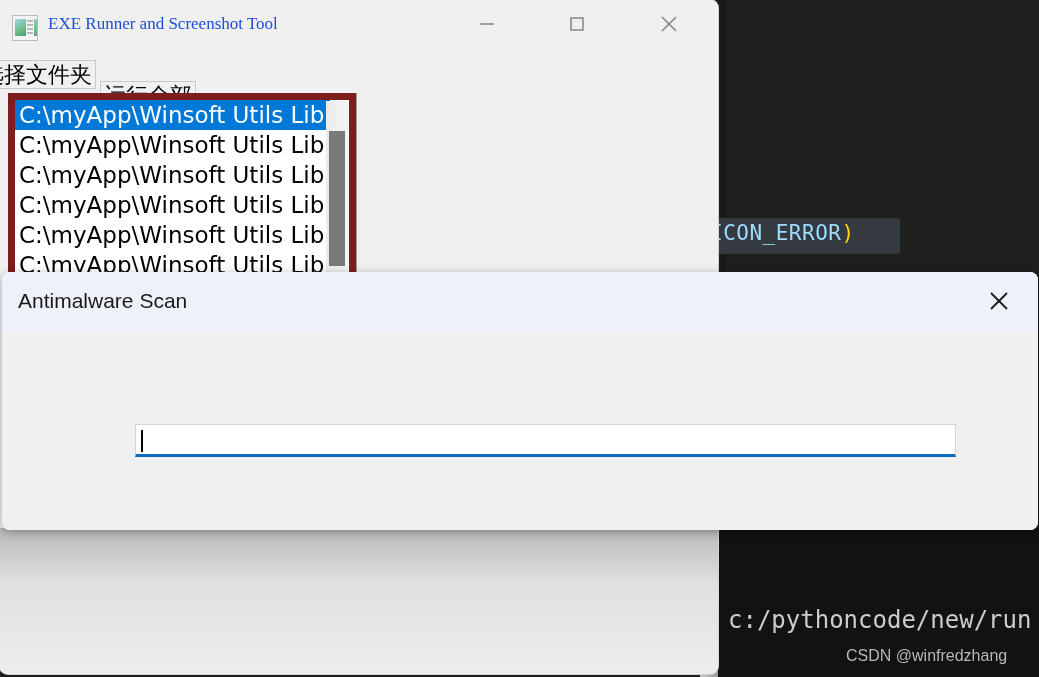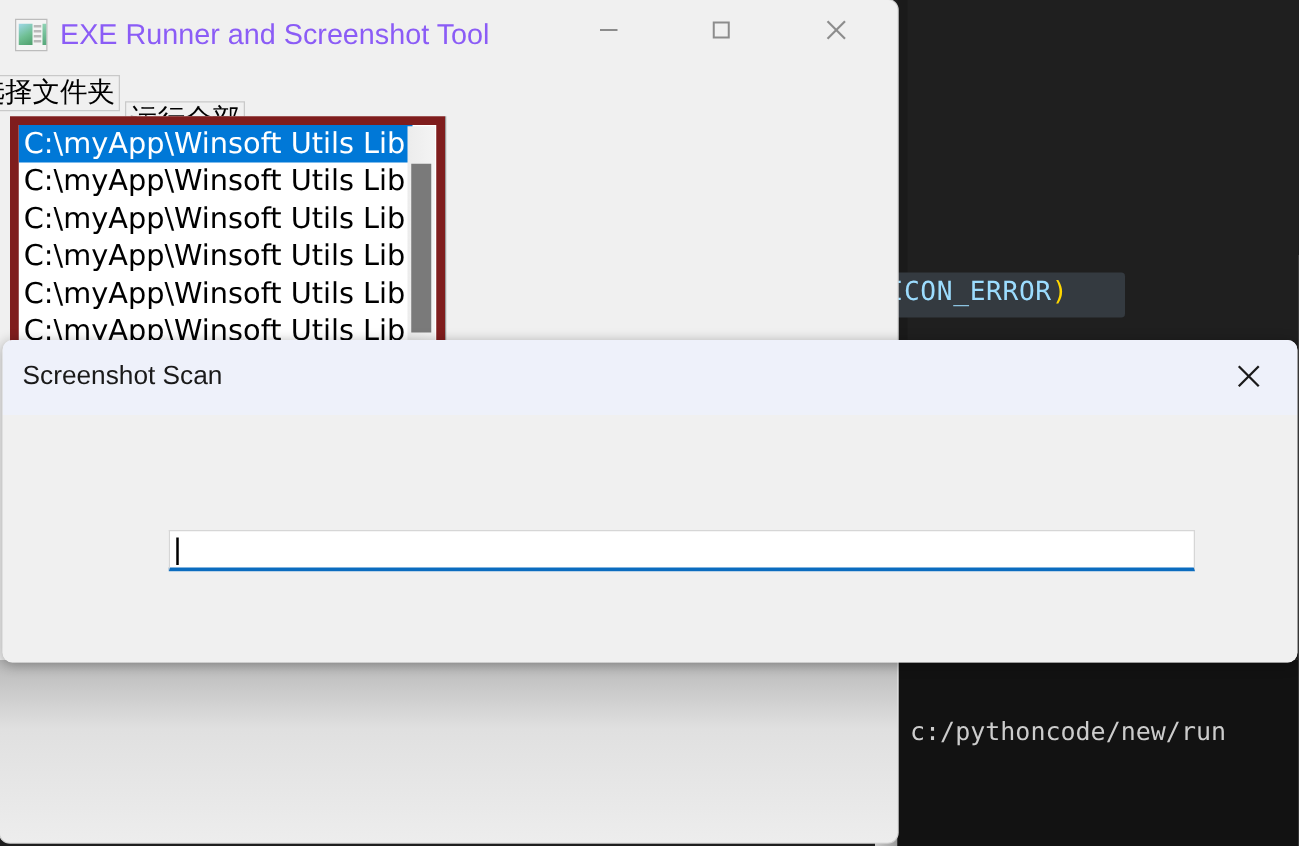--- a/index.html
+++ b/index.html
@@ -64,23 +64,23 @@
     border-top: 1px solid #2b2b2b;
   }
   .terminal-scroll-strip {
     position: absolute;
     left: 700px; top: 527px;
     width: 18px; height: 150px;
     background: linear-gradient(to right, #c9c9c9, #9a9a9a);
   }
   .terminal-text {
     position: absolute;
-    left: 728px; top: 573px;
+    left: 728px; top: 606px;
     font-family: "DejaVu Sans Mono", monospace;
-    font-size: 20px;
+    font-size: 24px;
     color: #cccccc;
     white-space: nowrap;
   }
   .watermark {
     position: absolute;
     left: 846px; top: 647px;
     font-size: 16px;
     color: #b7b7b7;
     white-space: nowrap;
   }
@@ -125,23 +125,24 @@
   }
   .app-icon .ic-right {
     position: absolute;
     left: 21px; top: 3px;
     width: 3px; height: 17px;
     background: linear-gradient(180deg, #8fd3b4, #56a87a);
   }
   .app-title {
     position: absolute;
     left: 48px; top: 14px;
-    font-size: 23px;
-    color: #8b5cf6;
-    white-space: nowrap;
+    font-size: 17px;
+    color: #1d4ed8;
+    white-space: nowrap;
+    font-family: Liberation Serif, serif;
   }
   .win-btn {
     position: absolute;
     top: 0;
     width: 62px; height: 48px;
     display: flex;
     align-items: center;
     justify-content: center;
   }
   .win-btn svg { display: block; }
@@ -300,20 +301,21 @@
     <div class="editor-gutter-strip"></div>
     <div class="code-line-highlight"></div>
     <div class="code-text">
       <span class="tok-const">ICON_ERROR</span><span class="tok-paren">)</span>
     </div>
   </div>
 
   <div class="terminal-scroll-strip"></div>
   <div class="terminal-pane"></div>
   <div class="terminal-text">c:/pythoncode/new/run</div>
+  <div class="watermark">CSDN @winfredzhang</div>
 
   <div class="app-window">
 
     <div class="titlebar"></div>
 
     <div class="app-icon">
       <div class="ic-left"></div>
       <div class="ic-line" style="top:4px"></div>
       <div class="ic-line" style="top:8px"></div>
       <div class="ic-line" style="top:12px"></div>
@@ -362,21 +364,21 @@
         <div class="list-thumb"></div>
       </div>
     </div>
     <div class="list-divider"></div>
 
     <div class="window-body-gradient"></div>
   </div>
 
   <div class="scan-dialog">
     <div class="dialog-header"></div>
-    <div class="dialog-title">Screenshot Scan</div>
+    <div class="dialog-title">Antimalware Scan</div>
     <div class="dialog-close">
       <span>
         <svg width="26" height="26" viewBox="0 0 26 26">
           <line x1="5" y1="5" x2="21" y2="21" stroke="#1a1a1a" stroke-width="1.8"></line>
           <line x1="21" y1="5" x2="5" y2="21" stroke="#1a1a1a" stroke-width="1.8"></line>
         </svg>
       </span>
     </div>
     <div class="dialog-body">
       <div class="filename-input-wrap">

